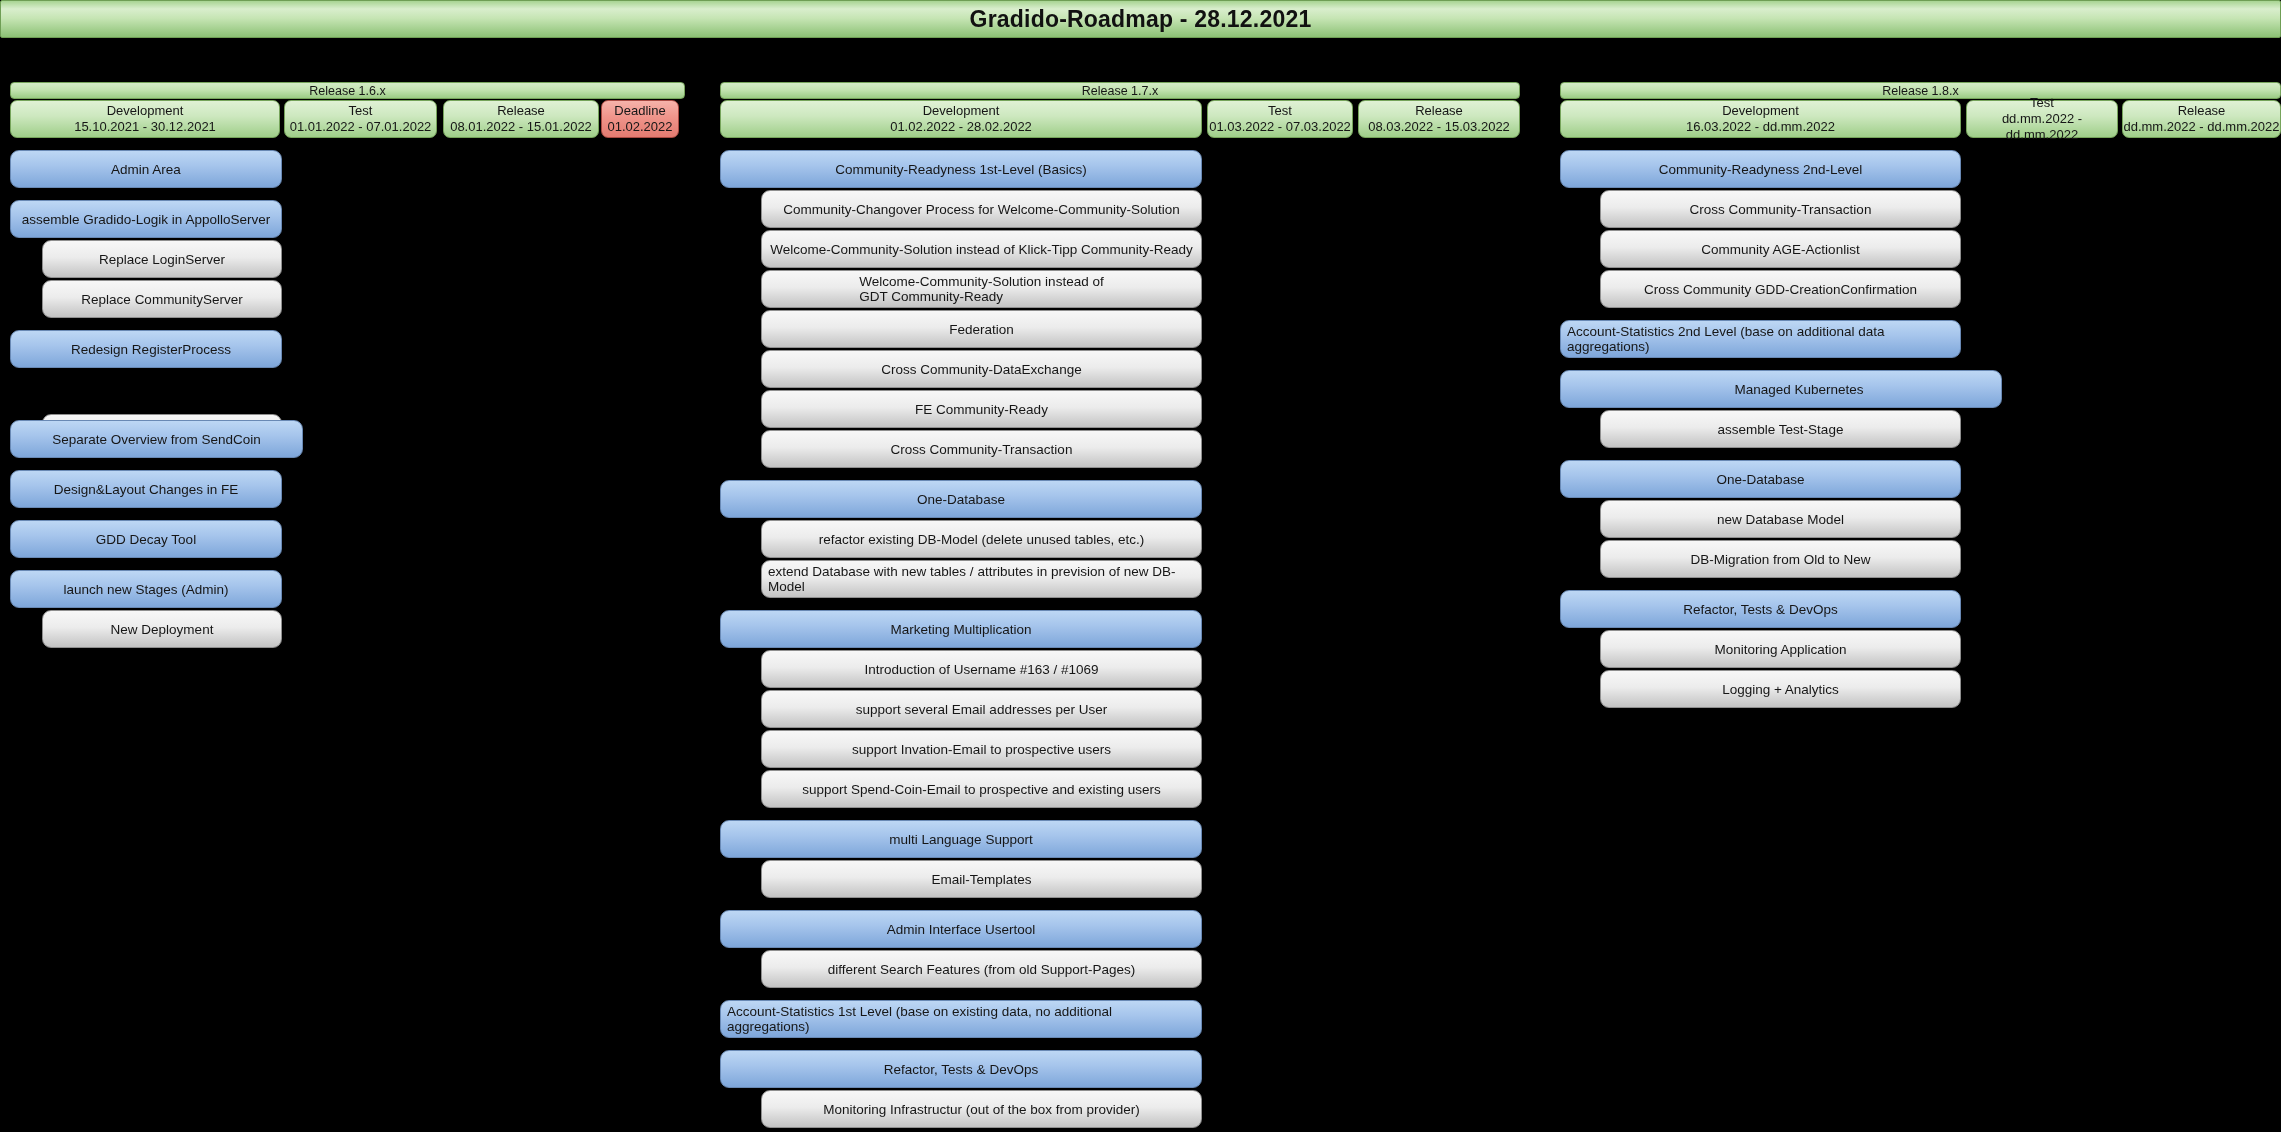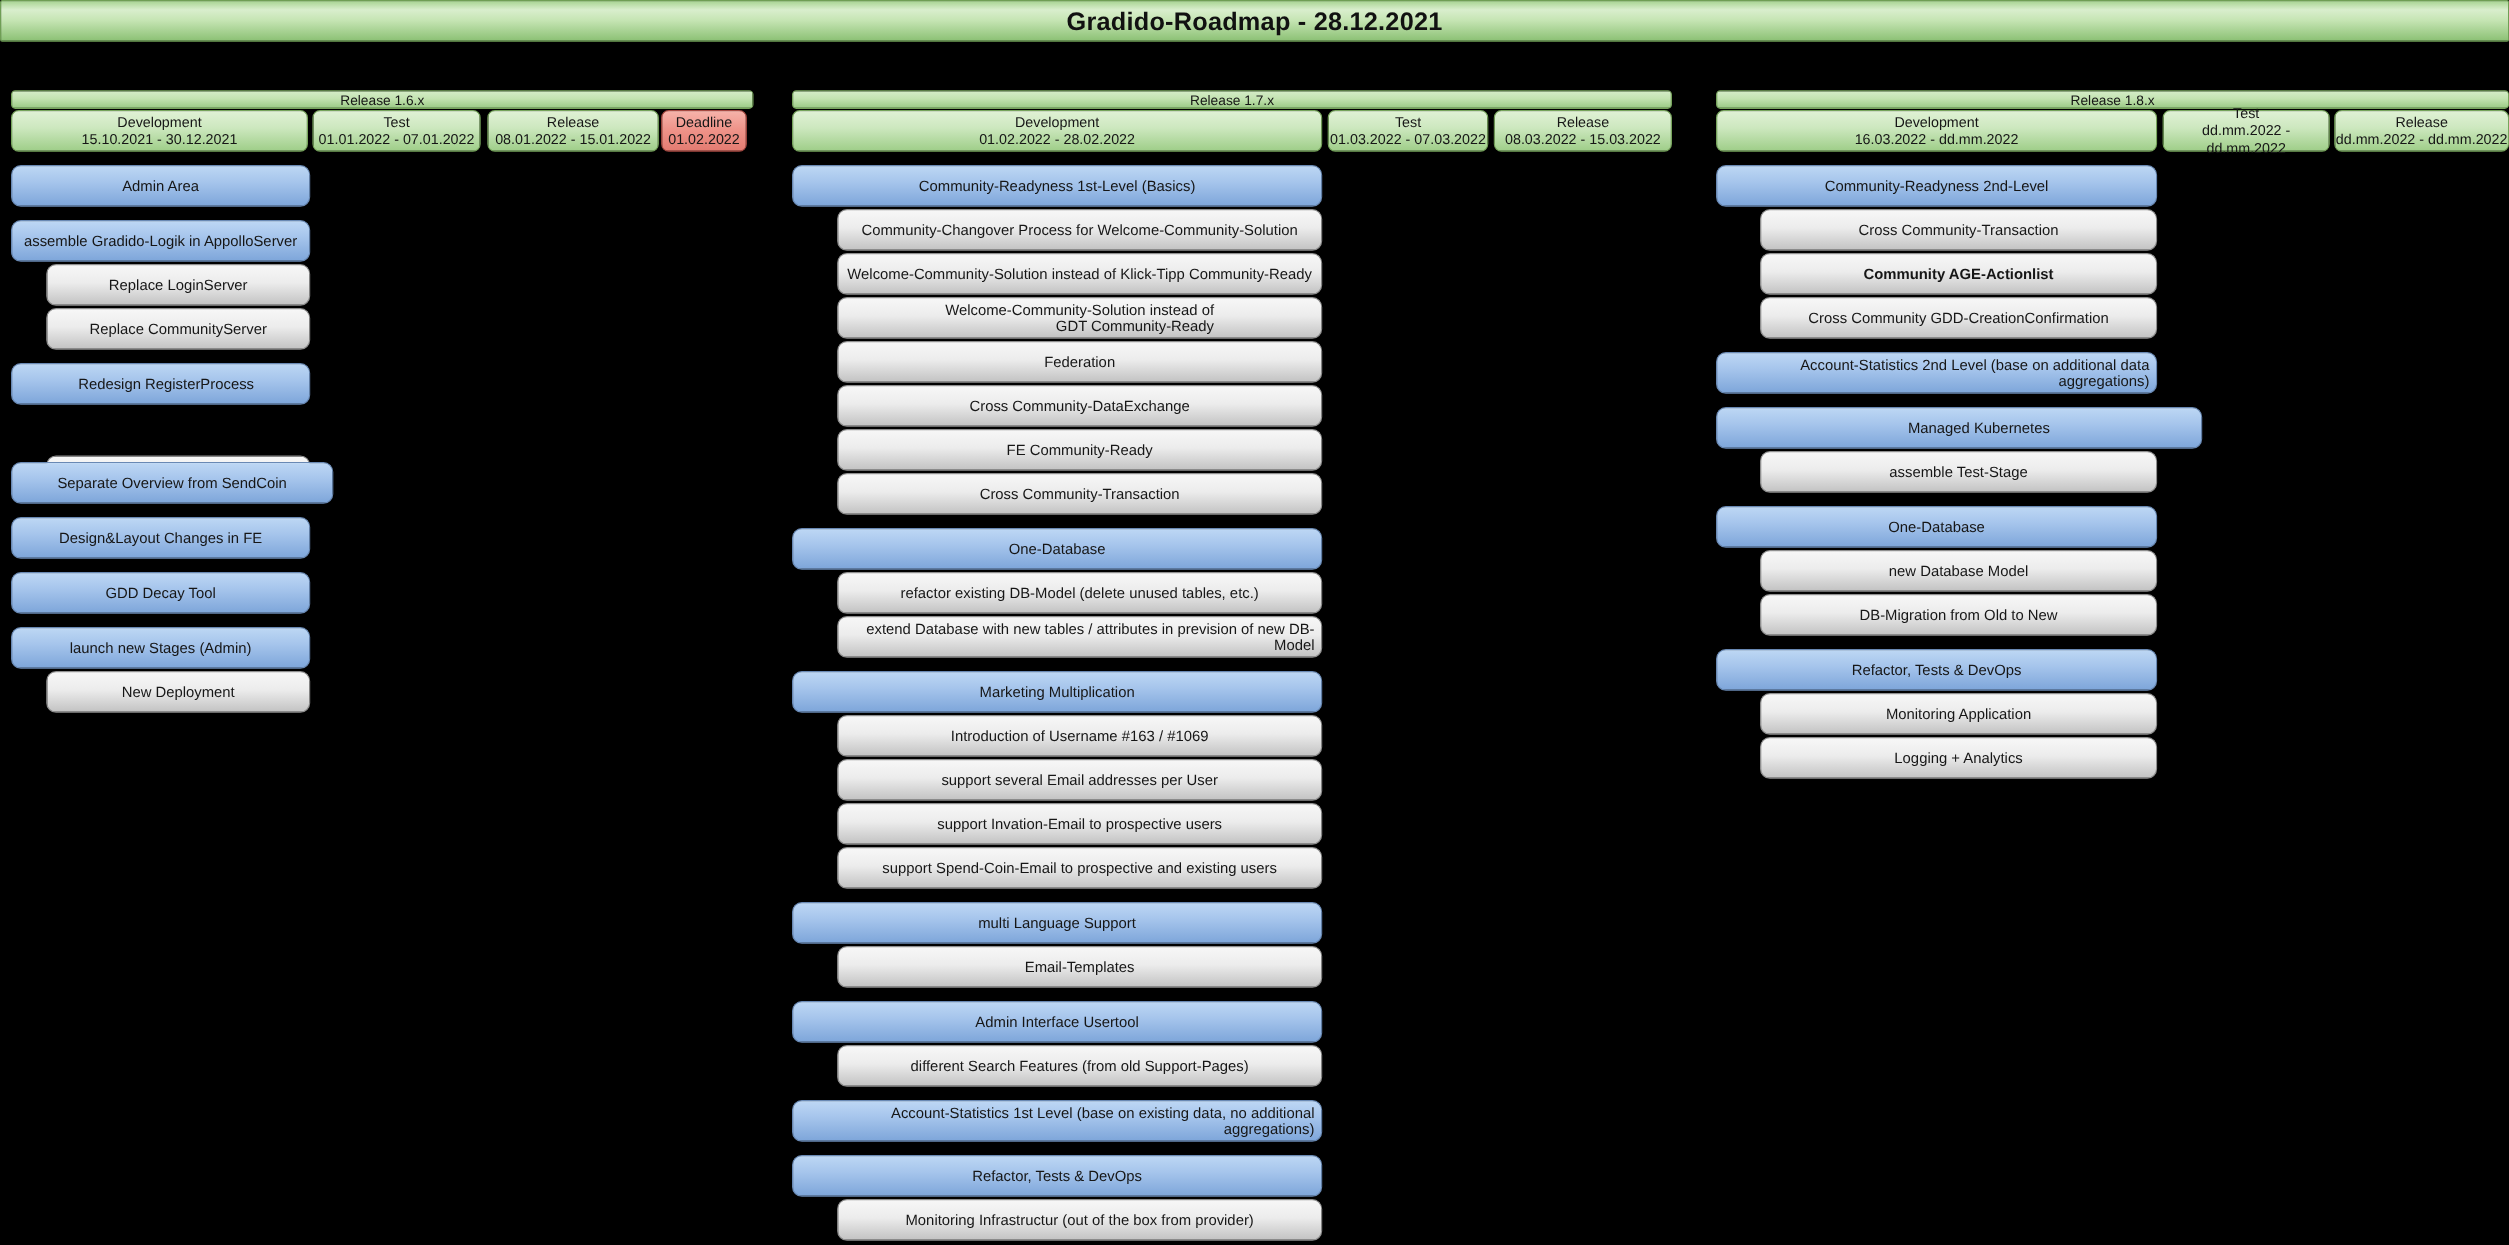--- a/index.html
+++ b/index.html
@@ -67,21 +67,21 @@
   
   .task {
     position: absolute;
     height: 38px;
     box-sizing: border-box;
     border-radius: 9px;
     display: flex; align-items: center; justify-content: center;
     font-size: 13.5px;
     line-height: 15px;
     color: #161616;
-    text-align: right;
+    text-align: left;
     white-space: pre-line;
     padding: 0 6px;
   }
   .task.parent {
     border: 1px solid #6989b4;
     background: linear-gradient(180deg, #bdd7f4 0%, #a6c5ec 40%, #7ea6da 100%);
   }
   .task.child {
     border: 1px solid #8f8f8f;
     background: linear-gradient(180deg, #f7f7f7 0%, #ececec 45%, #c3c3c3 100%);
@@ -168,21 +168,21 @@
       <div class="phase-box" style="left: 1966px; top: 100px; width: 152px;">
         <div>Test</div>
         <div>dd.mm.2022 - dd.mm.2022</div>
       </div>
       <div class="phase-box" style="left: 2122px; top: 100px; width: 159px;">
         <div>Release</div>
         <div>dd.mm.2022 - dd.mm.2022</div>
       </div>
       <div class="task parent" style="left: 1560px; top: 150px; width: 401px;">Community-Readyness 2nd-Level</div>
       <div class="task child" style="left: 1600px; top: 190px; width: 361px;">Cross Community-Transaction</div>
-      <div class="task child" style="left: 1600px; top: 230px; width: 361px; font-weight: bold;">Community AGE-Actionlist</div>
+      <div class="task child" style="left: 1600px; top: 230px; width: 361px;">Community AGE-Actionlist</div>
       <div class="task child" style="left: 1600px; top: 270px; width: 361px;">Cross Community GDD-CreationConfirmation</div>
       <div class="task parent" style="left: 1560px; top: 320px; width: 401px;">Account-Statistics 2nd Level (base on additional data aggregations)</div>
       <div class="task parent" style="left: 1560px; top: 370px; width: 442px; padding-left: 42px;">Managed Kubernetes</div>
       <div class="task child" style="left: 1600px; top: 410px; width: 361px;">assemble Test-Stage</div>
       <div class="task parent" style="left: 1560px; top: 460px; width: 401px;">One-Database</div>
       <div class="task child" style="left: 1600px; top: 500px; width: 361px;">new Database Model</div>
       <div class="task child" style="left: 1600px; top: 540px; width: 361px;">DB-Migration from Old to New</div>
       <div class="task parent" style="left: 1560px; top: 590px; width: 401px;">Refactor, Tests &amp; DevOps</div>
       <div class="task child" style="left: 1600px; top: 630px; width: 361px;">Monitoring Application</div>
       <div class="task child" style="left: 1600px; top: 670px; width: 361px;">Logging + Analytics</div>

